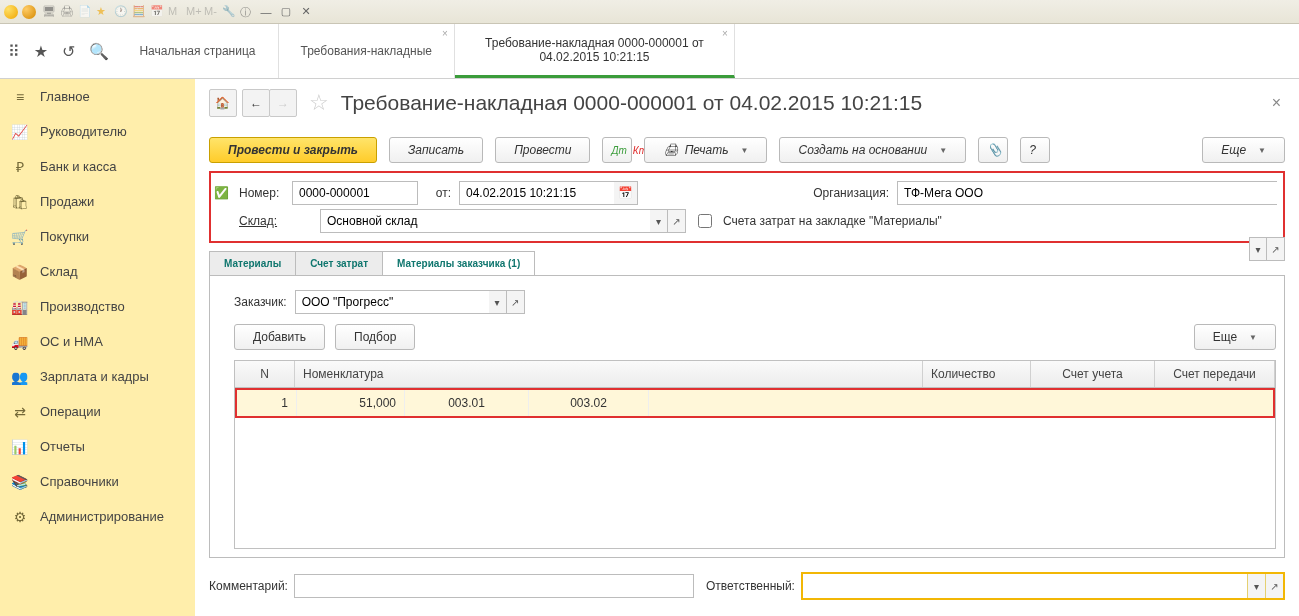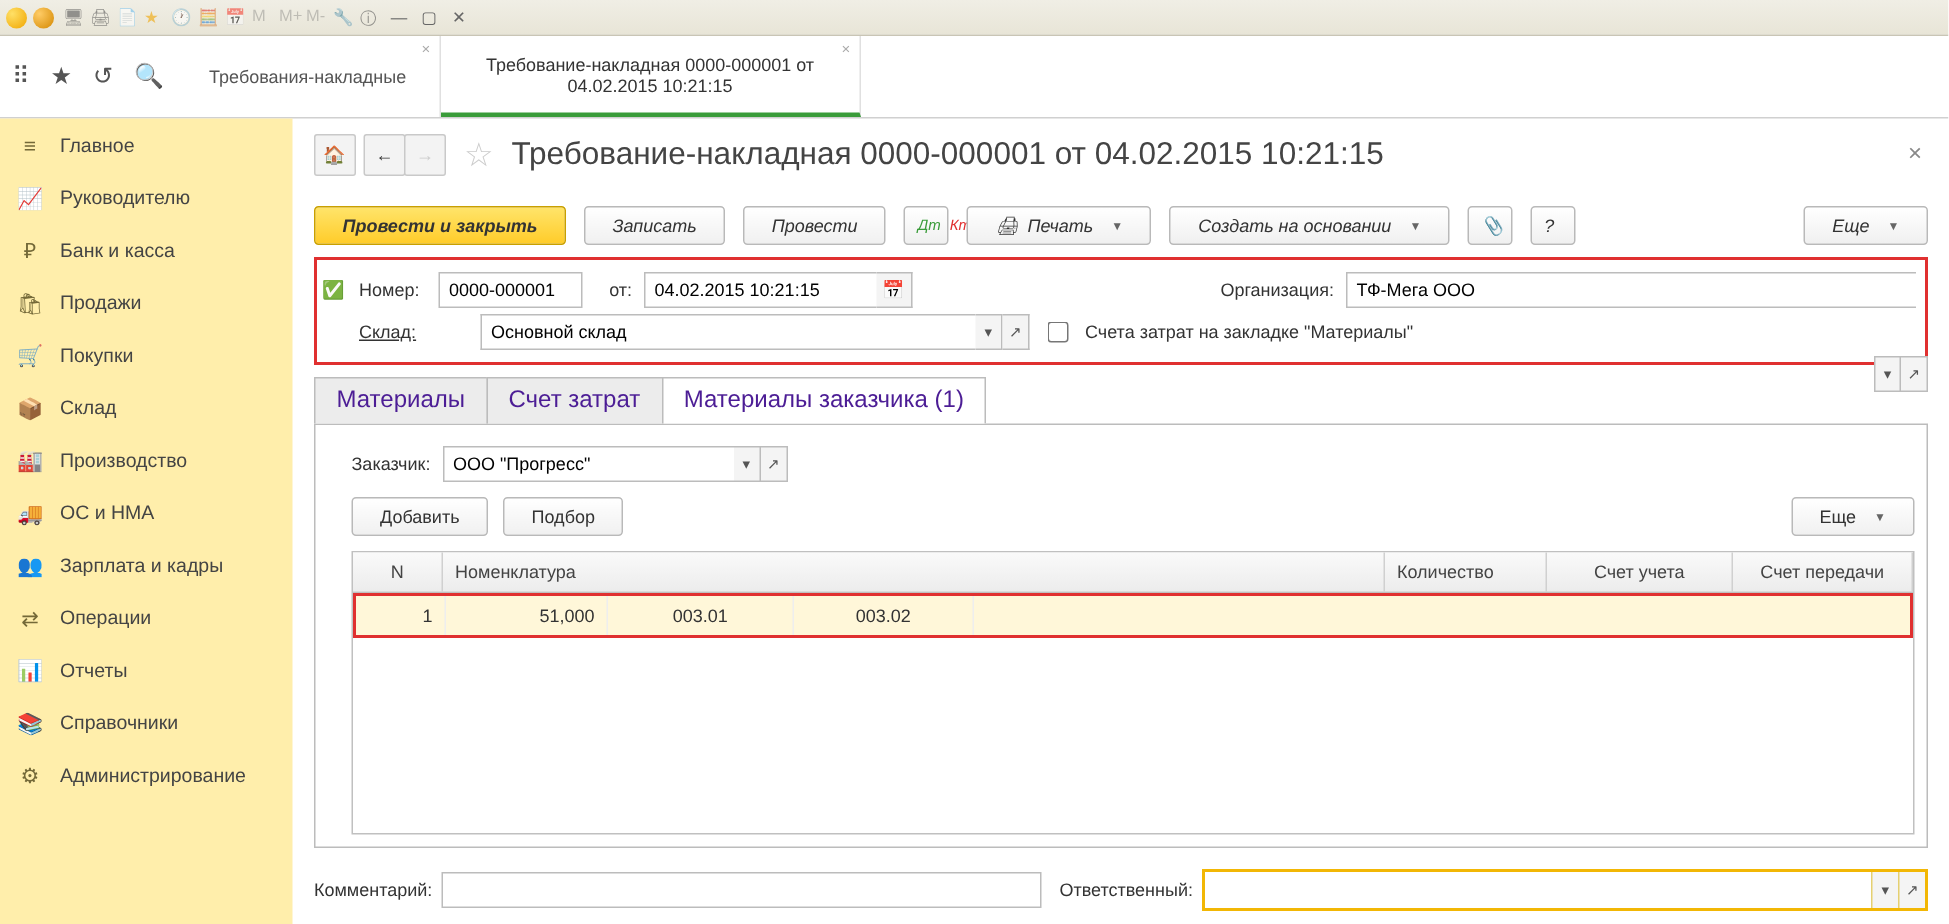--- a/index.html
+++ b/index.html
@@ -55,21 +55,21 @@
   .inp { height:24px; border:1px solid #bcbcbc; background:#fff; padding:0 6px; font-size:12px; }
   .inp-combo { display:flex; }
   .inp-combo .inp { border-right:none; }
   .inp-btn { width:18px; height:24px; border:1px solid #bcbcbc; border-left:none; background:#f4f4f4; display:inline-flex; align-items:center; justify-content:center; font-size:10px; color:#555; }
   .date-ico { width:24px; border:1px solid #bcbcbc; border-left:none; background:#f4f4f4; display:inline-flex; align-items:center; justify-content:center; }
   input[type=checkbox] { width:14px; height:14px; }
   .status-ico { width:18px; height:18px; display:inline-flex; align-items:center; justify-content:center; }
   
   
   .doc-tabs { display:flex; border-bottom:1px solid #bcbcbc; margin-top:4px; }
-  .doc-tab { padding:6px 14px; background:#ececec; border:1px solid #bcbcbc; border-bottom:none; margin-right:-1px; font-size:16px; color:#4c1d95; }
+  .doc-tab { padding:6px 14px; background:#ececec; border:1px solid #bcbcbc; border-bottom:none; margin-right:-1px; font-size:10px; color:#0f766e;font-weight:bold; }
   .doc-tab.active { background:#fff; position:relative; z-index:1; }
   .tab-pane { border:1px solid #bcbcbc; border-top:none; padding:10px 8px 8px 24px; min-height:260px; }
   
   .subtoolbar { display:flex; align-items:center; gap:10px; margin:10px 0; }
   
   
   .grid { border:1px solid #c0c0c0; }
   .grid-hdr { display:flex; background:linear-gradient(#fafafa,#ececec); border-bottom:1px solid #c0c0c0; }
   .gh { padding:6px 8px; border-right:1px solid #d0d0d0; font-size:12px; color:#444; }
   .grid-row { display:flex; border:2px solid #e03030; background:#fff7d9; }
@@ -115,20 +115,23 @@
 </div>
 
 <div class="tabstrip">
   <div class="app-ctrls">
     <span>⠿</span>
     <span>★</span>
     <span>↺</span>
     <span>🔍</span>
   </div>
   <div class="tab">
+      <span>Начальная страница</span>
+    </div>
+  <div class="tab">
       <span>Требования-накладные</span>
       <span class="close-x">×</span>
     </div>
   <div class="tab active">
       <span>Требование-накладная 0000-000001 от 04.02.2015 10:21:15</span>
       <span class="close-x">×</span>
     </div>
 </div>
 
 <div class="body">
@@ -216,21 +219,21 @@
       <div class="btn icon-only">📎</div>
       <div class="btn icon-only">?</div>
       <div style="margin-left:auto"></div>
       <div class="btn dropdown">Еще</div>
     </div>
 
     <div class="redbox">
       <div class="field-row">
         <span class="status-ico">✅</span>
         <span class="lbl" style="width:45px;">Номер:</span>
-        <input class="inp" style="width: 96px;" value="0000-000001">
+        <input class="inp" style="width: 126px;" value="0000-000001">
         <span class="lbl right" style="width:25px;">от:</span>
         <div class="inp-combo">
           <input class="inp" style="width: 155px;" value="04.02.2015 10:21:15">
           <span class="date-ico">📅</span>
         </div>
         <span style="flex:1"></span>
         <span class="lbl">Организация:</span>
         <div class="inp-combo" style="width:380px;">
           <input class="inp" style="flex: 1 1 0%;" value="ТФ-Мега ООО">
         </div>

